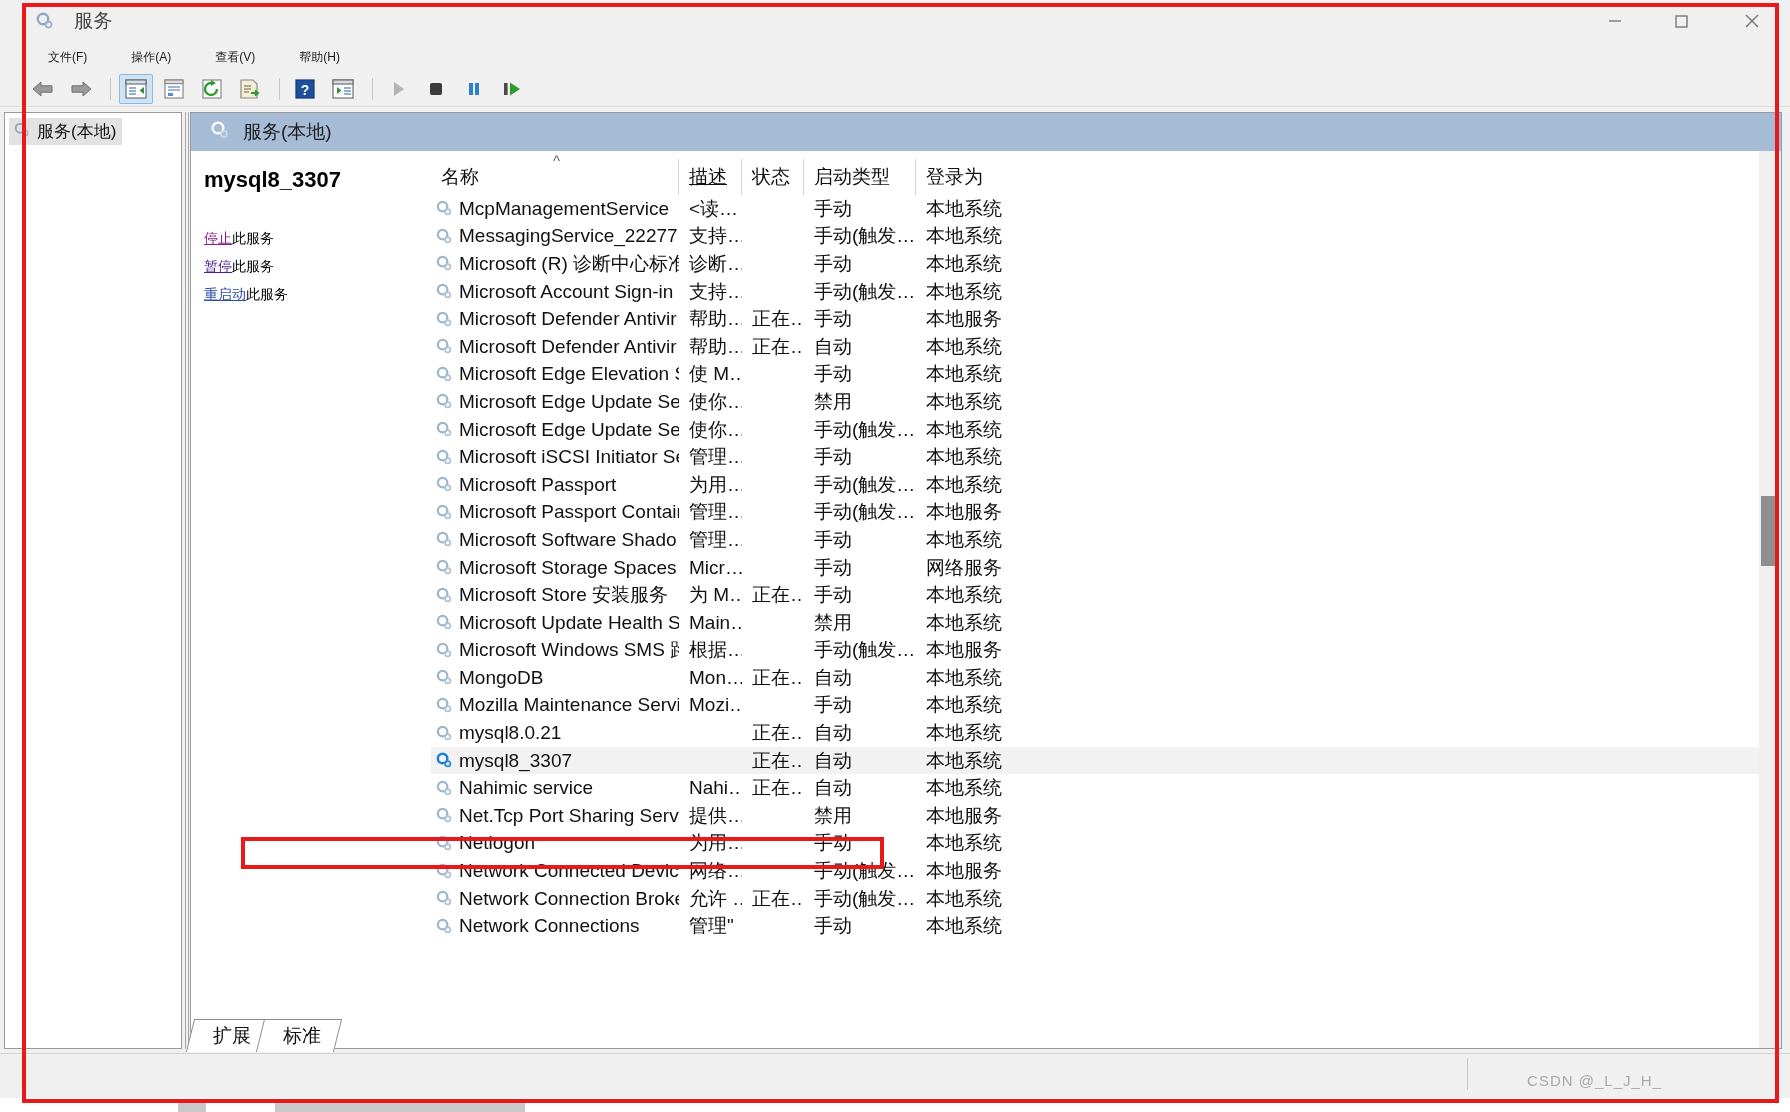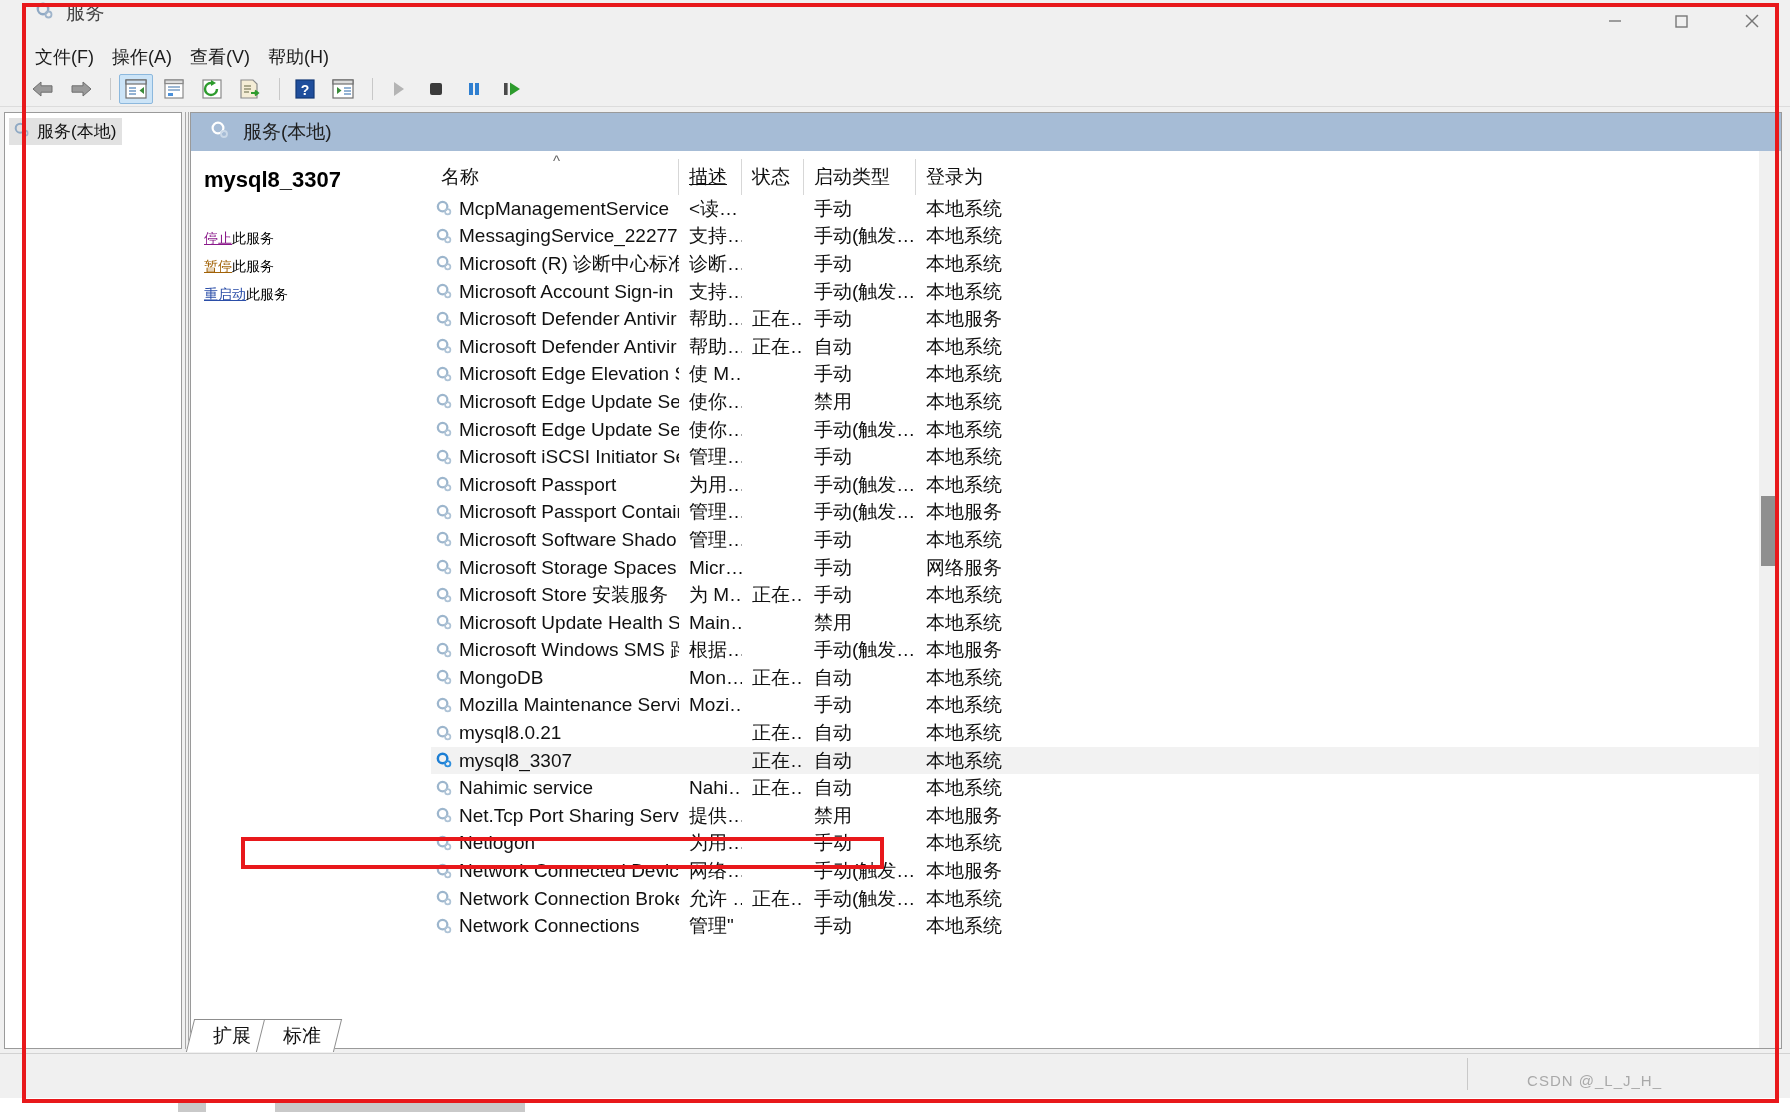--- a/index.html
+++ b/index.html
@@ -25,21 +25,21 @@
     border: 4px solid #e8181b;
     pointer-events: none;
     z-index: 60;
   }
 
   
   #titlebar {
     position: absolute; left: 0; top: 0;
     width: 1790px; height: 42px;
     background: #f0f0f0;
-    display: flex; 
+    display: flex; align-items: center; gap: 8px;
   }
   #titlebar .tb-icon {
     margin-left: 34px; margin-right: 10px;
     width: 22px; height: 22px;
     display: flex; align-items: center; justify-content: center;
   }
   #titlebar .tb-title {
     font-size: 19px; color: #444;
     letter-spacing: .5px;
   }
@@ -56,22 +56,22 @@
 
   
   #menubar {
     position: absolute; left: 0; top: 42px;
     width: 1790px; height: 30px;
     background: #f0f0f0;
     display: flex; align-items: center;
     padding-left: 26px;
   }
   #menubar .menu-item {
-    font-size: 18px; color: #1b1b1b;
-    padding: 2px 9px;
+    font-size: 12px; color: #1b1b1b;
+    padding: 2px 22px;
     white-space: nowrap;
   }
 
   
   #toolbar {
     position: absolute; left: 0; top: 72px;
     width: 1790px; height: 35px;
     background: #f0f0f0;
     display: flex; align-items: center;
     padding-left: 26px;
@@ -170,21 +170,21 @@
     margin-bottom: 36px;
   }
   .detail-link-row {
     font-size: 14px; color: #000;
     margin-bottom: 9px; line-height: 1.35;
   }
   .detail-link-row a {
     text-decoration: underline;
   }
   .lnk-stop   { color: #8b1a8b; }
-  .lnk-pause  { color: #a16207; }
+  .lnk-pause  { color: #4c1d95; }
   .lnk-restart{ color: #2b4ea8; }
 
   
   #detail-divider {
     position: absolute; left: 303px; top: 38px;
     width: 1px; height: 899px;
     background: #ffffff;
   }
 
   

